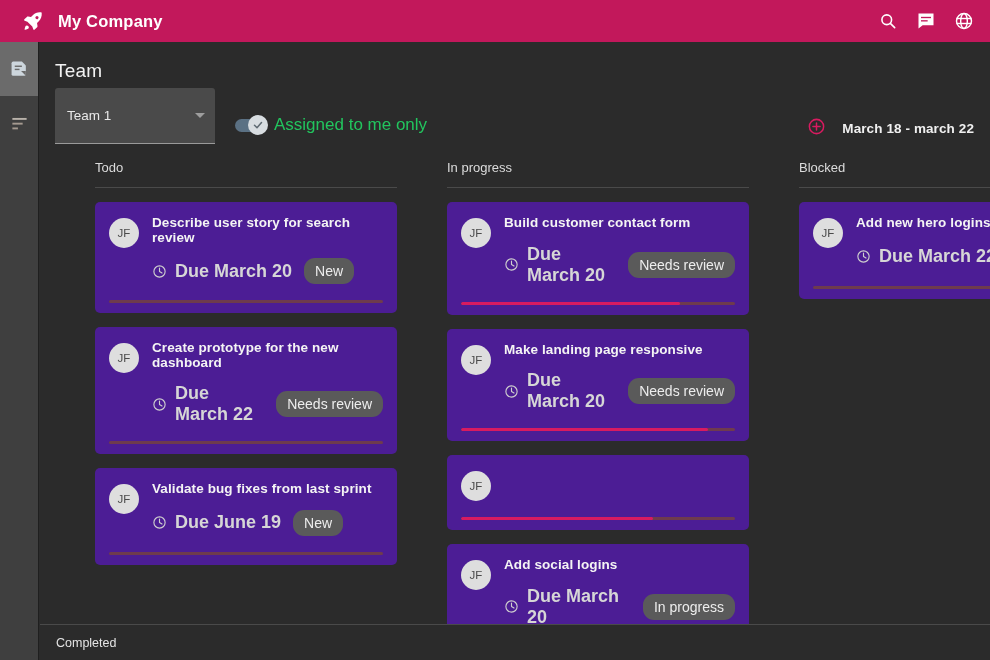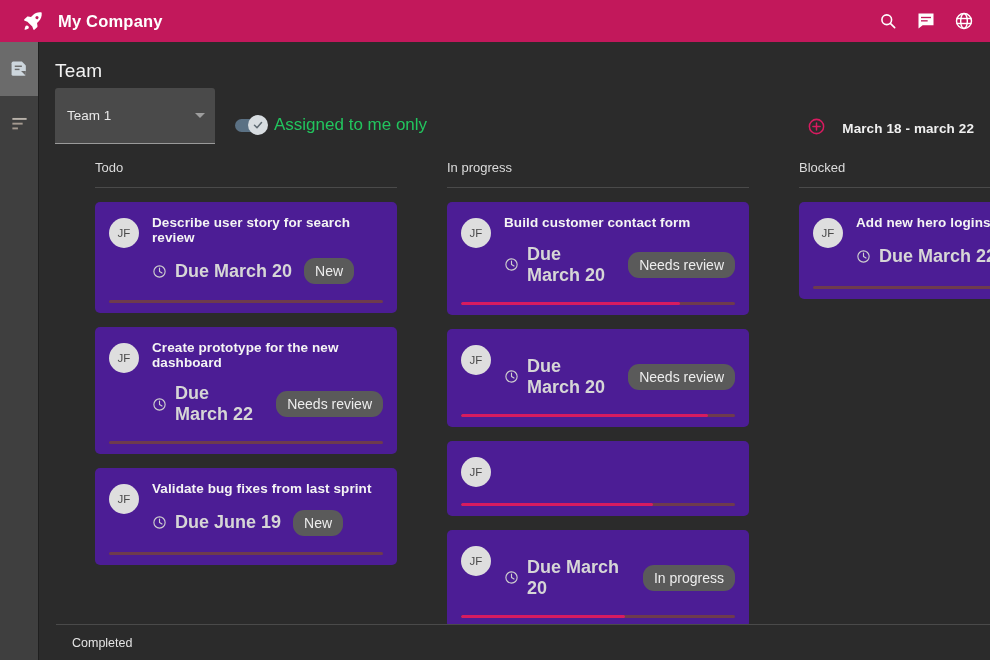--- a/index.html
+++ b/index.html
@@ -144,21 +144,21 @@
     background: #6e3b4e;
     margin-top: 16px; position: relative; overflow: hidden;
   }
   .progress > span {
     position: absolute; left: 0; top: 0; bottom: 0;
     background: #d81b60; border-radius: 2px;
   }
 
   
   .completed-bar {
-    position: absolute; left: 17px; right: 0; bottom: 0;
+    position: absolute; left: 1px; right: 0; bottom: 0;
     height: 36px;
     background: #2b2b2b;
     border-top: 1px solid #4a4a4a;
     display: flex; align-items: center;
     padding-left: 16px;
   }
   .completed-label { color: #e4e4e4; font-size: 12.5px; }
 </style>
 </head>
 <body>
@@ -351,20 +351,21 @@
                     </div>
                   </div>
                   <div class="progress">
                     <span style="width:80%"></span>
                   </div>
                 </div>
                 <div class="card">
                   <div class="card-top">
                     <div class="avatar">JF</div>
                     <div class="card-main">
+                      <div class="card-title">Make landing page responsive</div>
                       <div class="card-meta">
                         <span>
                           <svg class="clock-icon" viewBox="0 0 24 24" fill="none" stroke="#cfcfcf" stroke-width="1.8">
                             <circle cx="12" cy="12" r="9"></circle>
                             <polyline points="12,6.5 12,12 16,14.5" stroke-linecap="round" stroke-linejoin="round"></polyline>
                           </svg>
                         </span>
                         <span class="due">Due March 20</span>
                         <span class="badge">Needs review</span>
                       </div>
@@ -379,20 +380,21 @@
                     <div class="avatar">JF</div>
                   </div>
                   <div class="progress">
                     <span style="width:70%"></span>
                   </div>
                 </div>
                 <div class="card">
                   <div class="card-top">
                     <div class="avatar">JF</div>
                     <div class="card-main">
+                      <div class="card-title">Add social logins</div>
                       <div class="card-meta">
                         <span>
                           <svg class="clock-icon" viewBox="0 0 24 24" fill="none" stroke="#cfcfcf" stroke-width="1.8">
                             <circle cx="12" cy="12" r="9"></circle>
                             <polyline points="12,6.5 12,12 16,14.5" stroke-linecap="round" stroke-linejoin="round"></polyline>
                           </svg>
                         </span>
                         <span class="due">Due March 20</span>
                         <span class="badge">In progress</span>
                       </div>

